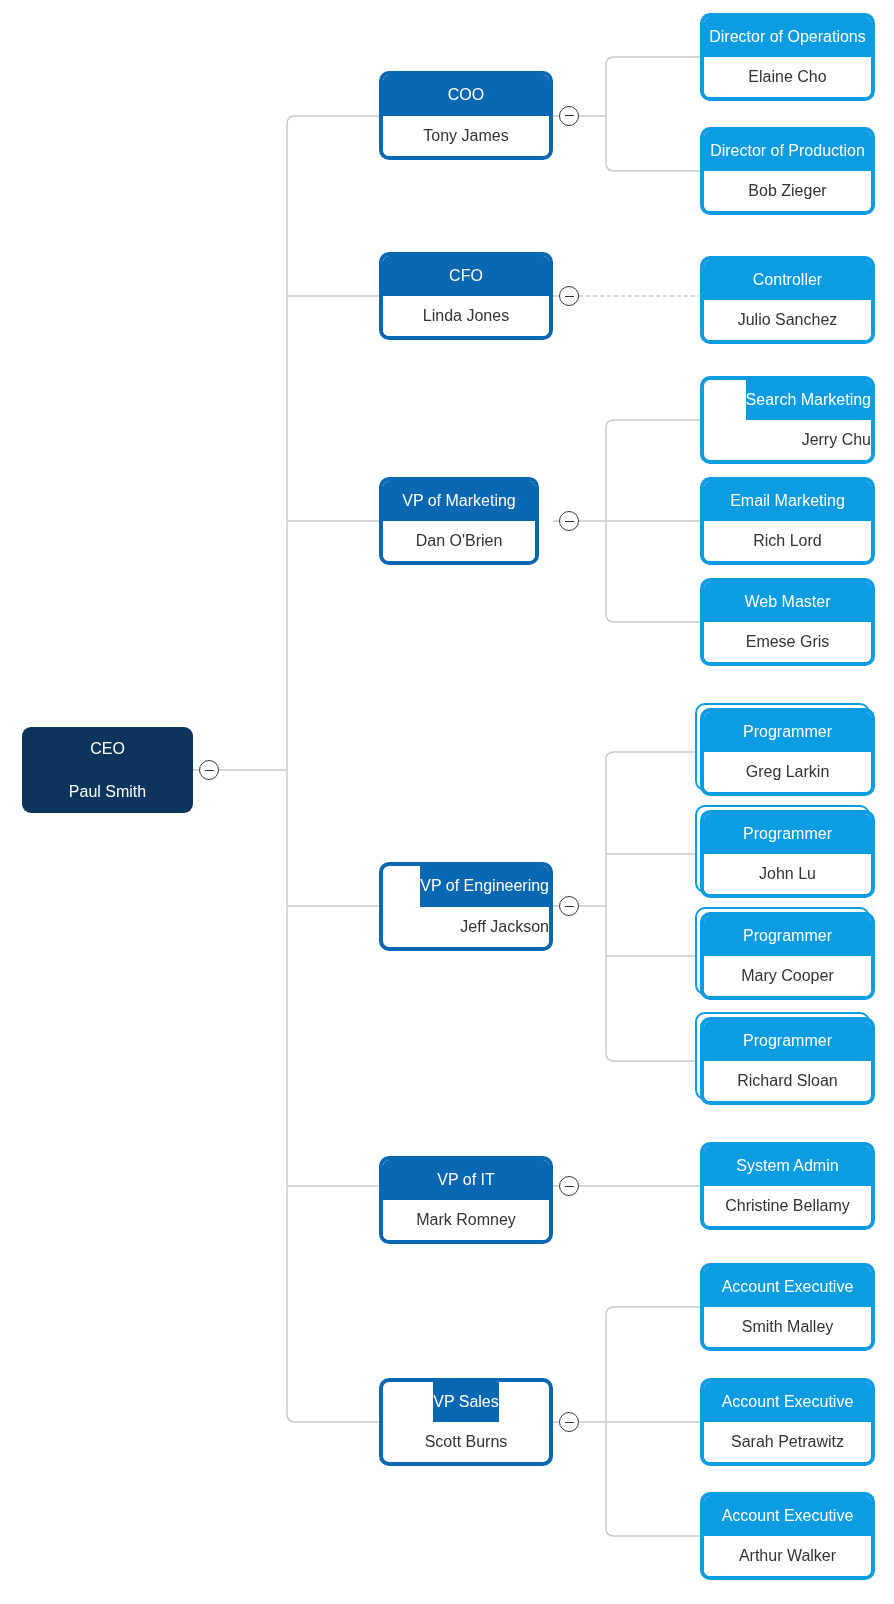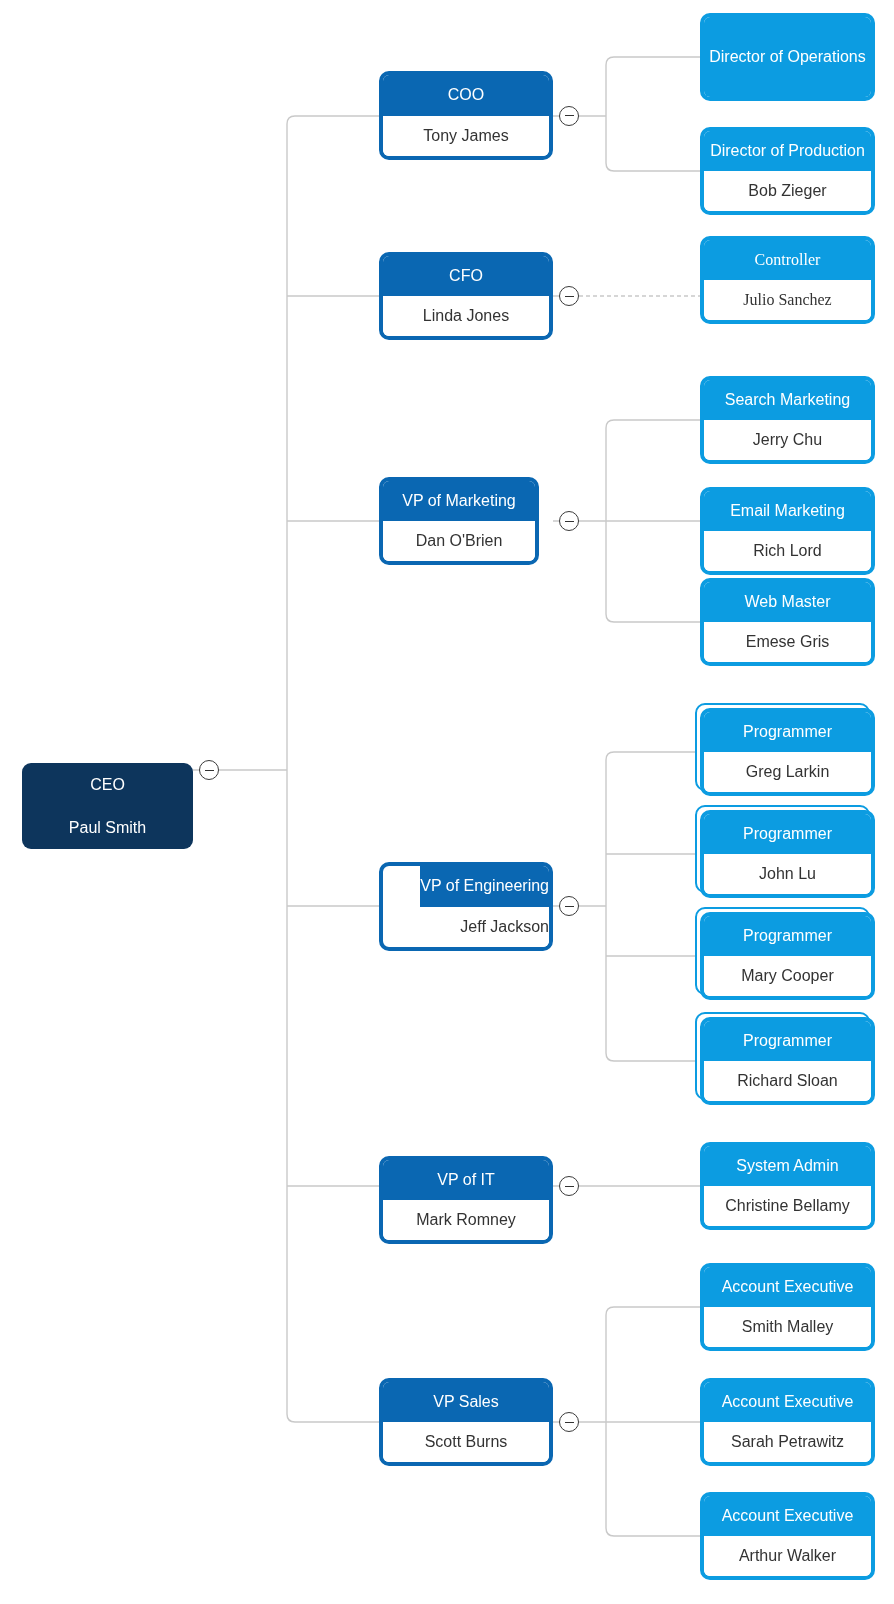--- a/index.html
+++ b/index.html
@@ -30,21 +30,21 @@
   }
   .node .hdr,.node .bdy{
     flex:1;display:flex;align-items:center;justify-content:center;
     white-space:nowrap;
   }
   .node.l2{border:4px solid var(--l2);background:#fff;}
   .node.l2 .hdr{background:var(--l2);color:#fff;}
   .node.l3{border:4px solid var(--l3);background:#fff;}
   .node.l3 .hdr{background:var(--l3);color:#fff;}
   .node.l2 .bdy,.node.l3 .bdy{background:#fff;color:#333;}
-  .node.root{background:var(--root);color:#fff;border-radius:9px;margin-top:36px;}
+  .node.root{background:var(--root);color:#fff;border-radius:9px;}
   .node.root .hdr,.node.root .bdy{background:transparent;color:#fff;}
 
   .collapse{
     position:absolute;z-index:4;
     width:20px;height:20px;
     box-sizing:border-box;
     border:1.5px solid #3a3a3a;
     border-radius:50%;
     background:#fff;
     display:flex;align-items:center;justify-content:center;
@@ -96,40 +96,41 @@
       <div class="bdy">Dan O'Brien</div>
     </div>
     <div class="node l2" style="left: 379px; top: 862px; width: 174px; height: 89px; align-items: flex-end;">
       <div class="hdr">VP of Engineering</div>
       <div class="bdy">Jeff Jackson</div>
     </div>
     <div class="node l2" style="left: 379px; top: 1142px; width: 174px; height: 88px; margin-top: 14px;">
       <div class="hdr">VP of IT</div>
       <div class="bdy">Mark Romney</div>
     </div>
-    <div class="node l2" style="left: 379px; top: 1378px; width: 174px; height: 88px;">
+    <div class="node l2" style="left: 379px; top: 1378px; width: 174px; height: 88px; align-items: center;">
       <div class="hdr">VP Sales</div>
       <div class="bdy">Scott Burns</div>
     </div>
     <div class="node l3" style="left: 700px; top: 13px; width: 175px; height: 88px;">
       <div class="hdr">Director of Operations</div>
+      <div class="bdy">Elaine Cho</div>
     </div>
     <div class="node l3" style="left: 700px; top: 127px; width: 175px; height: 88px;">
       <div class="hdr">Director of Production</div>
       <div class="bdy">Bob Zieger</div>
     </div>
-    <div class="node l3" style="left: 700px; top: 236px; width: 175px; height: 88px; font-family: Liberation Serif, serif;">
+    <div class="node l3" style="left: 700px; top: 256px; width: 175px; height: 88px;">
       <div class="hdr">Controller</div>
       <div class="bdy">Julio Sanchez</div>
     </div>
-    <div class="node l3" style="left: 700px; top: 376px; width: 175px; height: 88px;">
+    <div class="node l3" style="left: 700px; top: 376px; width: 175px; height: 88px; align-items: flex-end;">
       <div class="hdr">Search Marketing</div>
       <div class="bdy">Jerry Chu</div>
     </div>
-    <div class="node l3" style="left: 700px; top: 487px; width: 175px; height: 88px;">
+    <div class="node l3" style="left: 700px; top: 477px; width: 175px; height: 88px;">
       <div class="hdr">Email Marketing</div>
       <div class="bdy">Rich Lord</div>
     </div>
     <div class="node l3" style="left: 700px; top: 578px; width: 175px; height: 88px;">
       <div class="hdr">Web Master</div>
       <div class="bdy">Emese Gris</div>
     </div>
     <div class="node l3" style="left: 700px; top: 708px; width: 175px; height: 88px;">
       <div class="hdr">Programmer</div>
       <div class="bdy">Greg Larkin</div>

